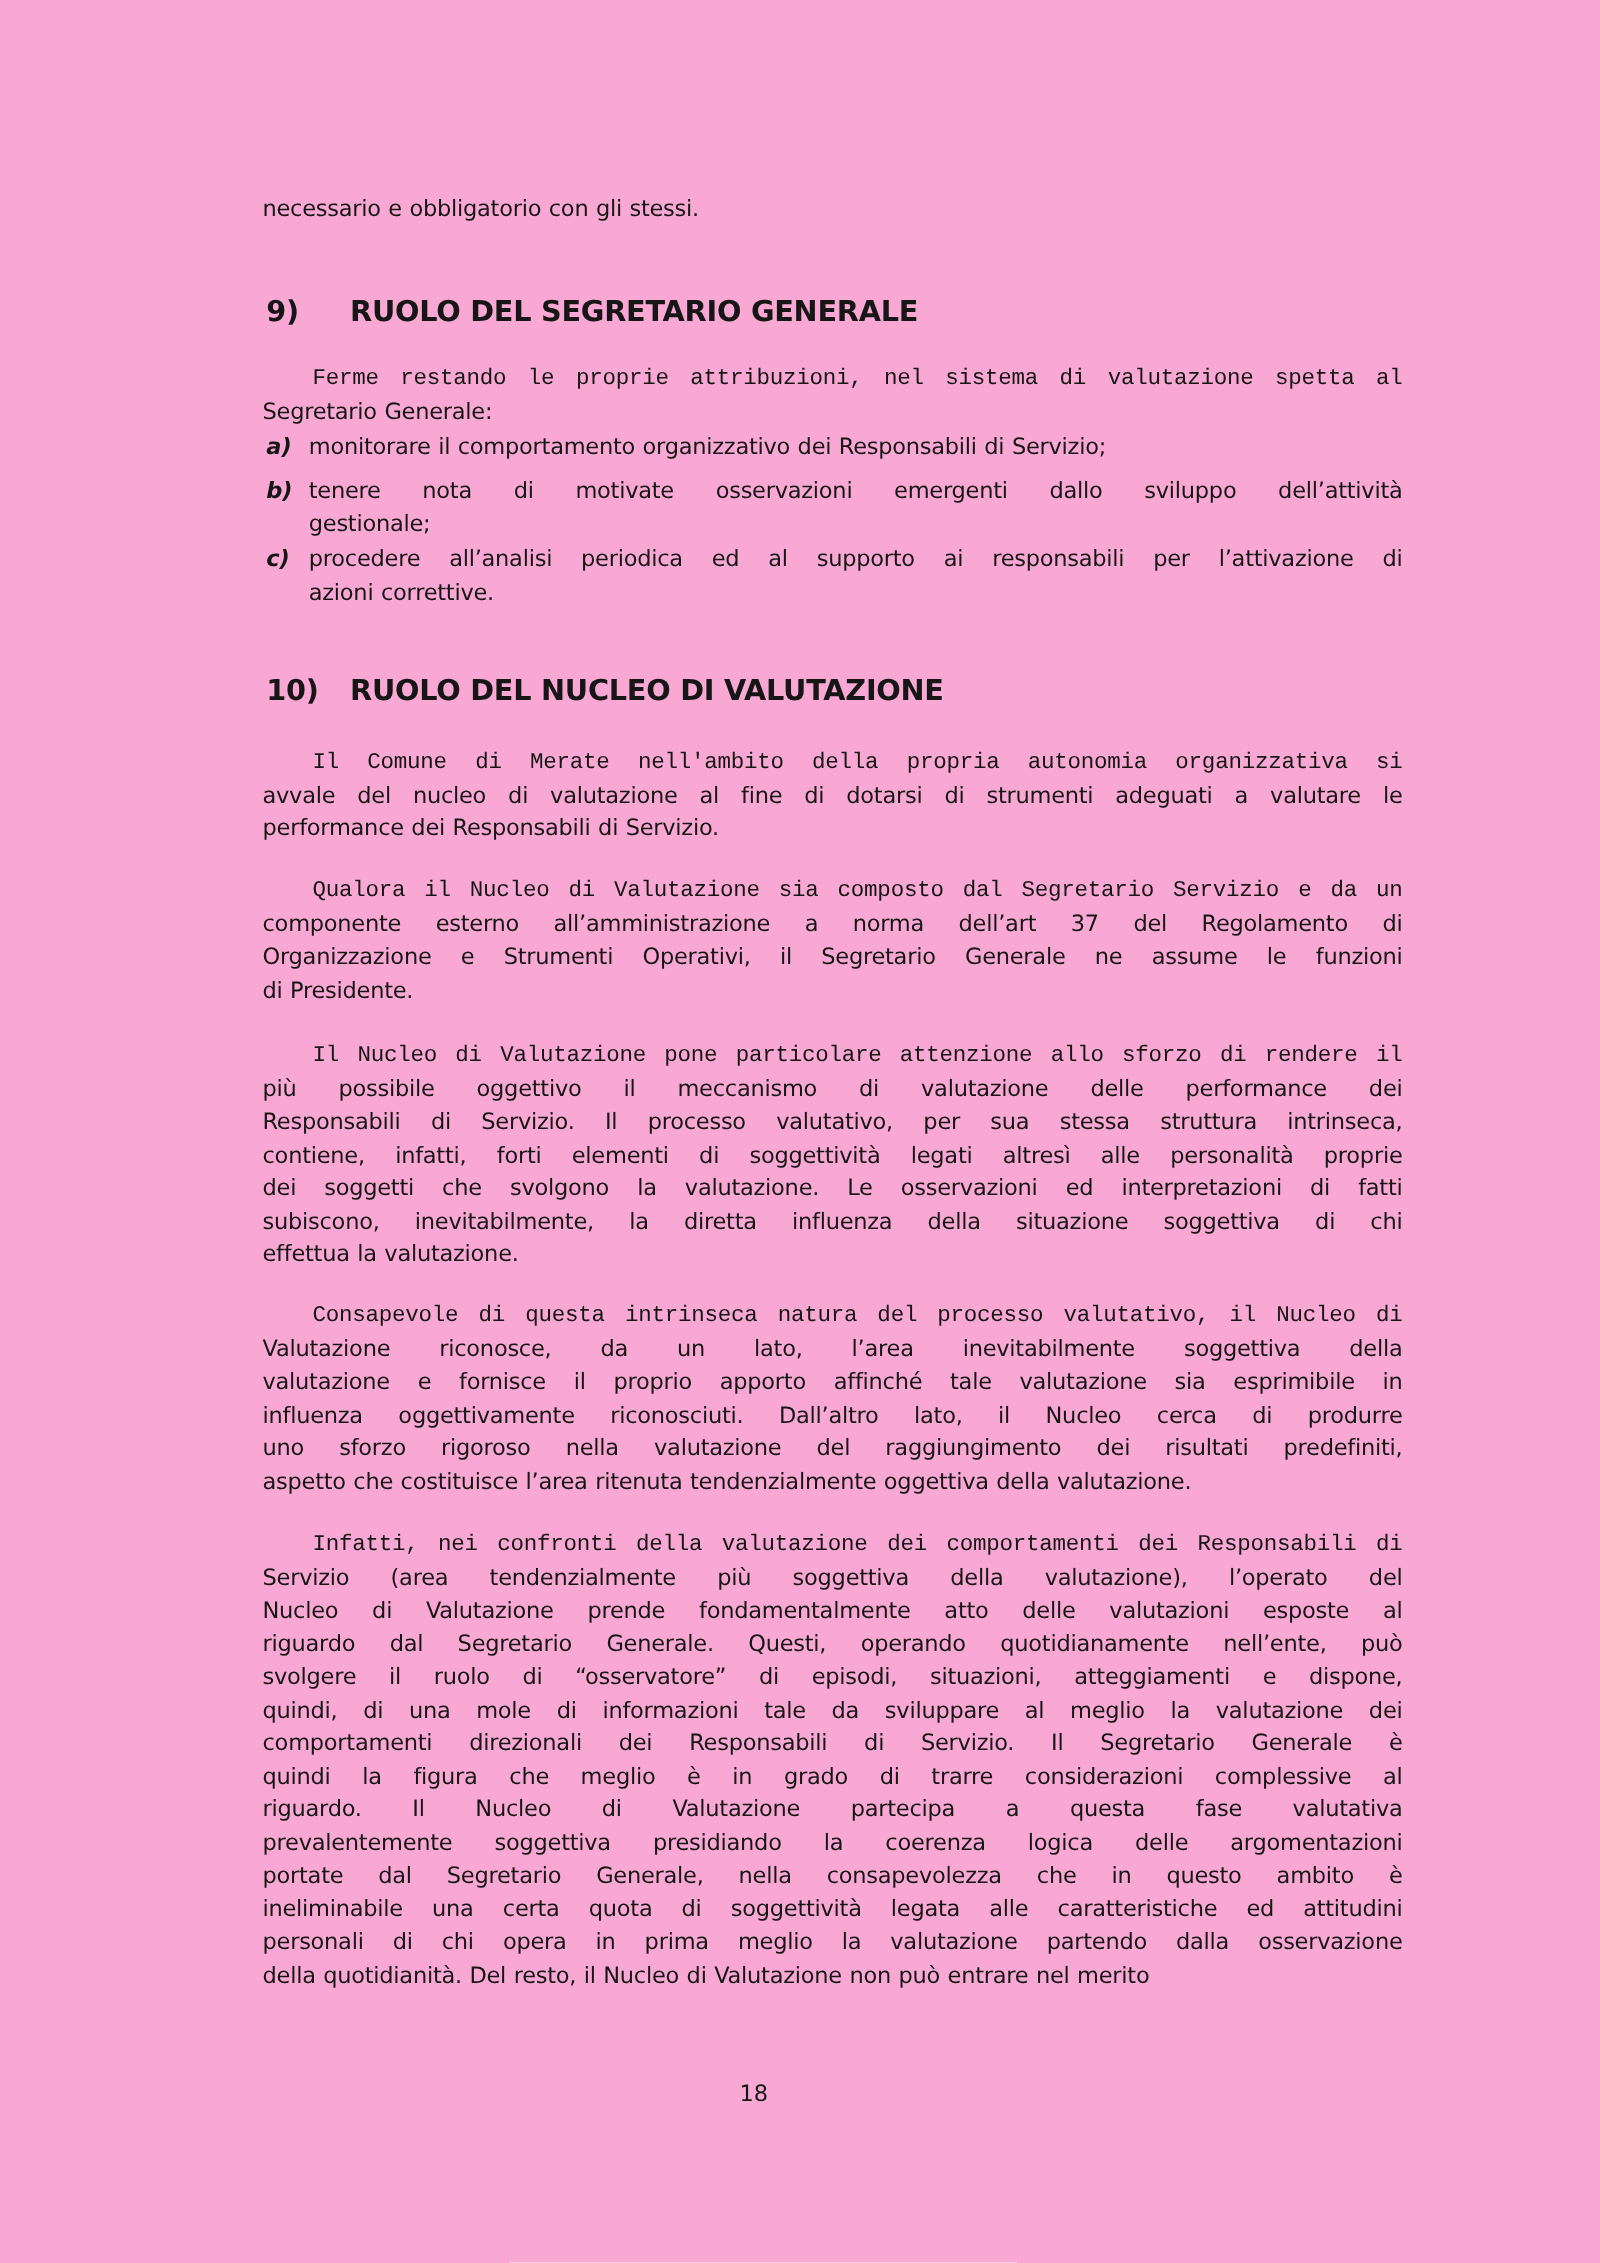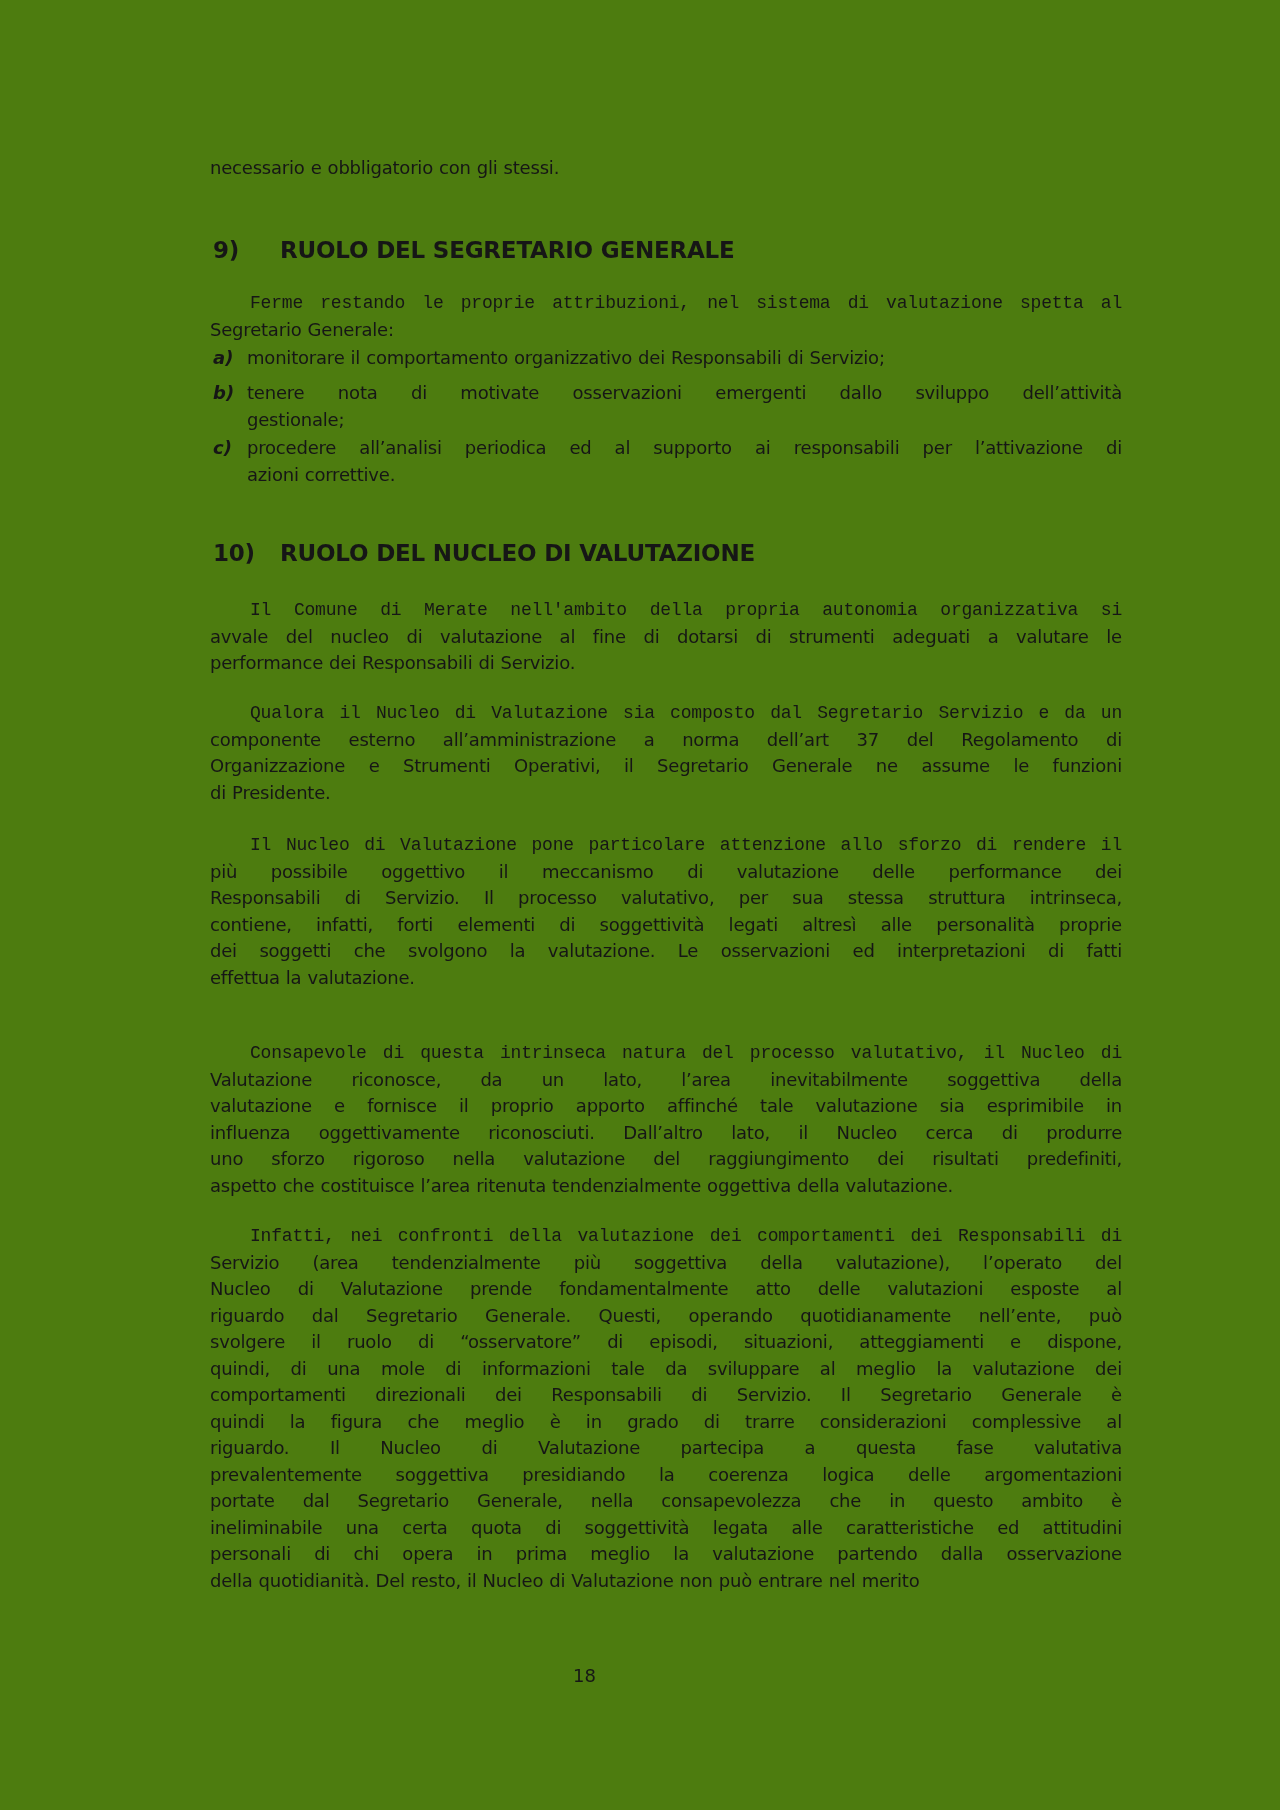--- a/index.html
+++ b/index.html
@@ -4,21 +4,21 @@
 <style>
   * { margin:0; padding:0; box-sizing:border-box; }
   html,body { background:#ffffff; }
   body {
     width:1280px; height:1810px;
     position:relative;
     font-family:"DejaVu Sans", sans-serif;
     color:#161616;
     overflow:hidden;
   }
-  .page { position:absolute; inset:0; background:#4d7c0f; }
+  .page { position:absolute; inset:0; background:#f9a8d4; }
   .content { position:absolute; left:210px; top:0; width:912px; height:1810px; }
   .block { position:absolute; left:0; width:100%; }
 
   
   .line {
     font-size:18px;
     line-height:26.5px;
     letter-spacing:-0.2px;
     text-align:justify;
     text-align-last:justify;
@@ -40,20 +40,21 @@
   .list_item { padding-left:37px; }
   .list_item .label {
     position:absolute; left:3px; top:0;
     font-weight:700; font-style:italic;
     font-size:18px; line-height:26.5px;
   }
 
   .page-number {
     position:absolute;
     top:1663px; left:573px; width:60px;
+    text-align:center;
     font-size:18px; line-height:26.5px;
   }
 </style>
 </head>
 <body>
 
 <div class="page">
   <div class="content">
       <div class="block paragraph" style="top: 155px;">
         <div class="line last">necessario e obbligatorio con gli stessi.</div>
@@ -88,20 +89,21 @@
         <div class="line">componente esterno all’amministrazione a norma dell’art 37 del Regolamento di</div>
         <div class="line">Organizzazione e Strumenti Operativi, il Segretario Generale ne assume le funzioni</div>
         <div class="line last">di Presidente.</div>
       </div>
       <div class="block paragraph" style="top: 832px;">
         <div class="line indent">Il Nucleo di Valutazione pone particolare attenzione allo sforzo di rendere il</div>
         <div class="line">più possibile oggettivo il meccanismo di valutazione delle performance dei</div>
         <div class="line">Responsabili di Servizio. Il processo valutativo, per sua stessa struttura intrinseca,</div>
         <div class="line">contiene, infatti, forti elementi di soggettività legati altresì alle personalità proprie</div>
         <div class="line">dei soggetti che svolgono la valutazione. Le osservazioni ed interpretazioni di fatti</div>
+        <div class="line">subiscono, inevitabilmente, la diretta influenza della situazione soggettiva di chi</div>
         <div class="line last">effettua la valutazione.</div>
       </div>
       <div class="block paragraph" style="top: 1040px;">
         <div class="line indent">Consapevole di questa intrinseca natura del processo valutativo, il Nucleo di</div>
         <div class="line">Valutazione riconosce, da un lato, l’area inevitabilmente soggettiva della</div>
         <div class="line">valutazione e fornisce il proprio apporto affinché tale valutazione sia esprimibile in</div>
         <div class="line">influenza oggettivamente riconosciuti. Dall’altro lato, il Nucleo cerca di produrre</div>
         <div class="line">uno sforzo rigoroso nella valutazione del raggiungimento dei risultati predefiniti,</div>
         <div class="line last">aspetto che costituisce l’area ritenuta tendenzialmente oggettiva della valutazione.</div>
       </div>

